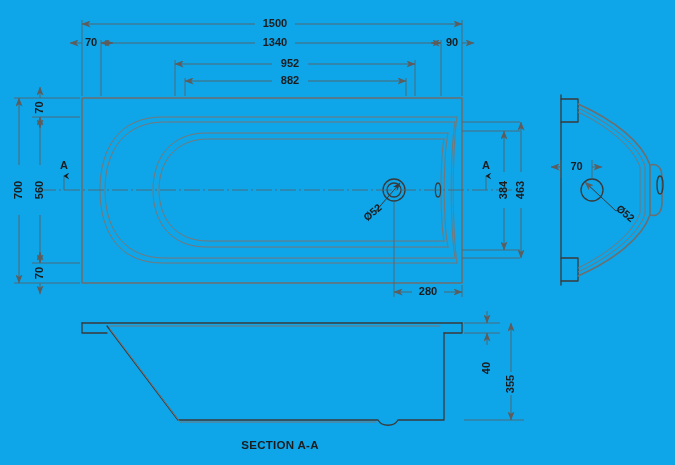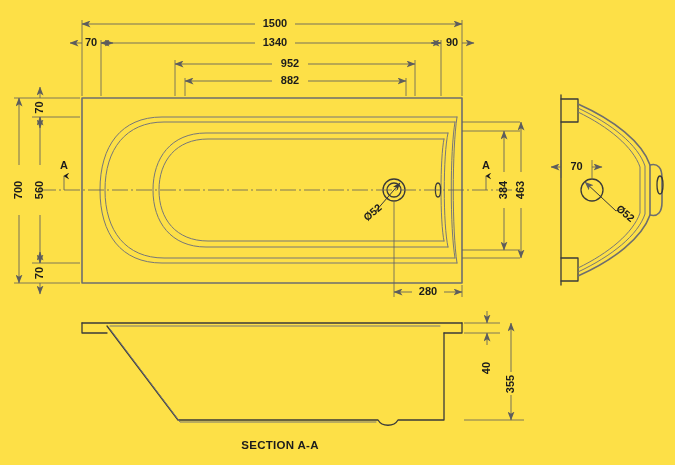--- a/index.html
+++ b/index.html
@@ -10,21 +10,21 @@
   body {
     width: 675px;
     height: 465px;
     overflow: hidden;
     font-family: "Liberation Sans", sans-serif;
   }
   #drawing-root {
     position: relative;
     width: 675px;
     height: 465px;
-    background: #fde047;
+    background: #0ea5e9;
   }
   svg#cad {
     display: block;
     width: 675px;
     height: 465px;
   }
   .obj {
     fill: none;
     stroke: #6e6e6e;
     stroke-width: 1.6;

